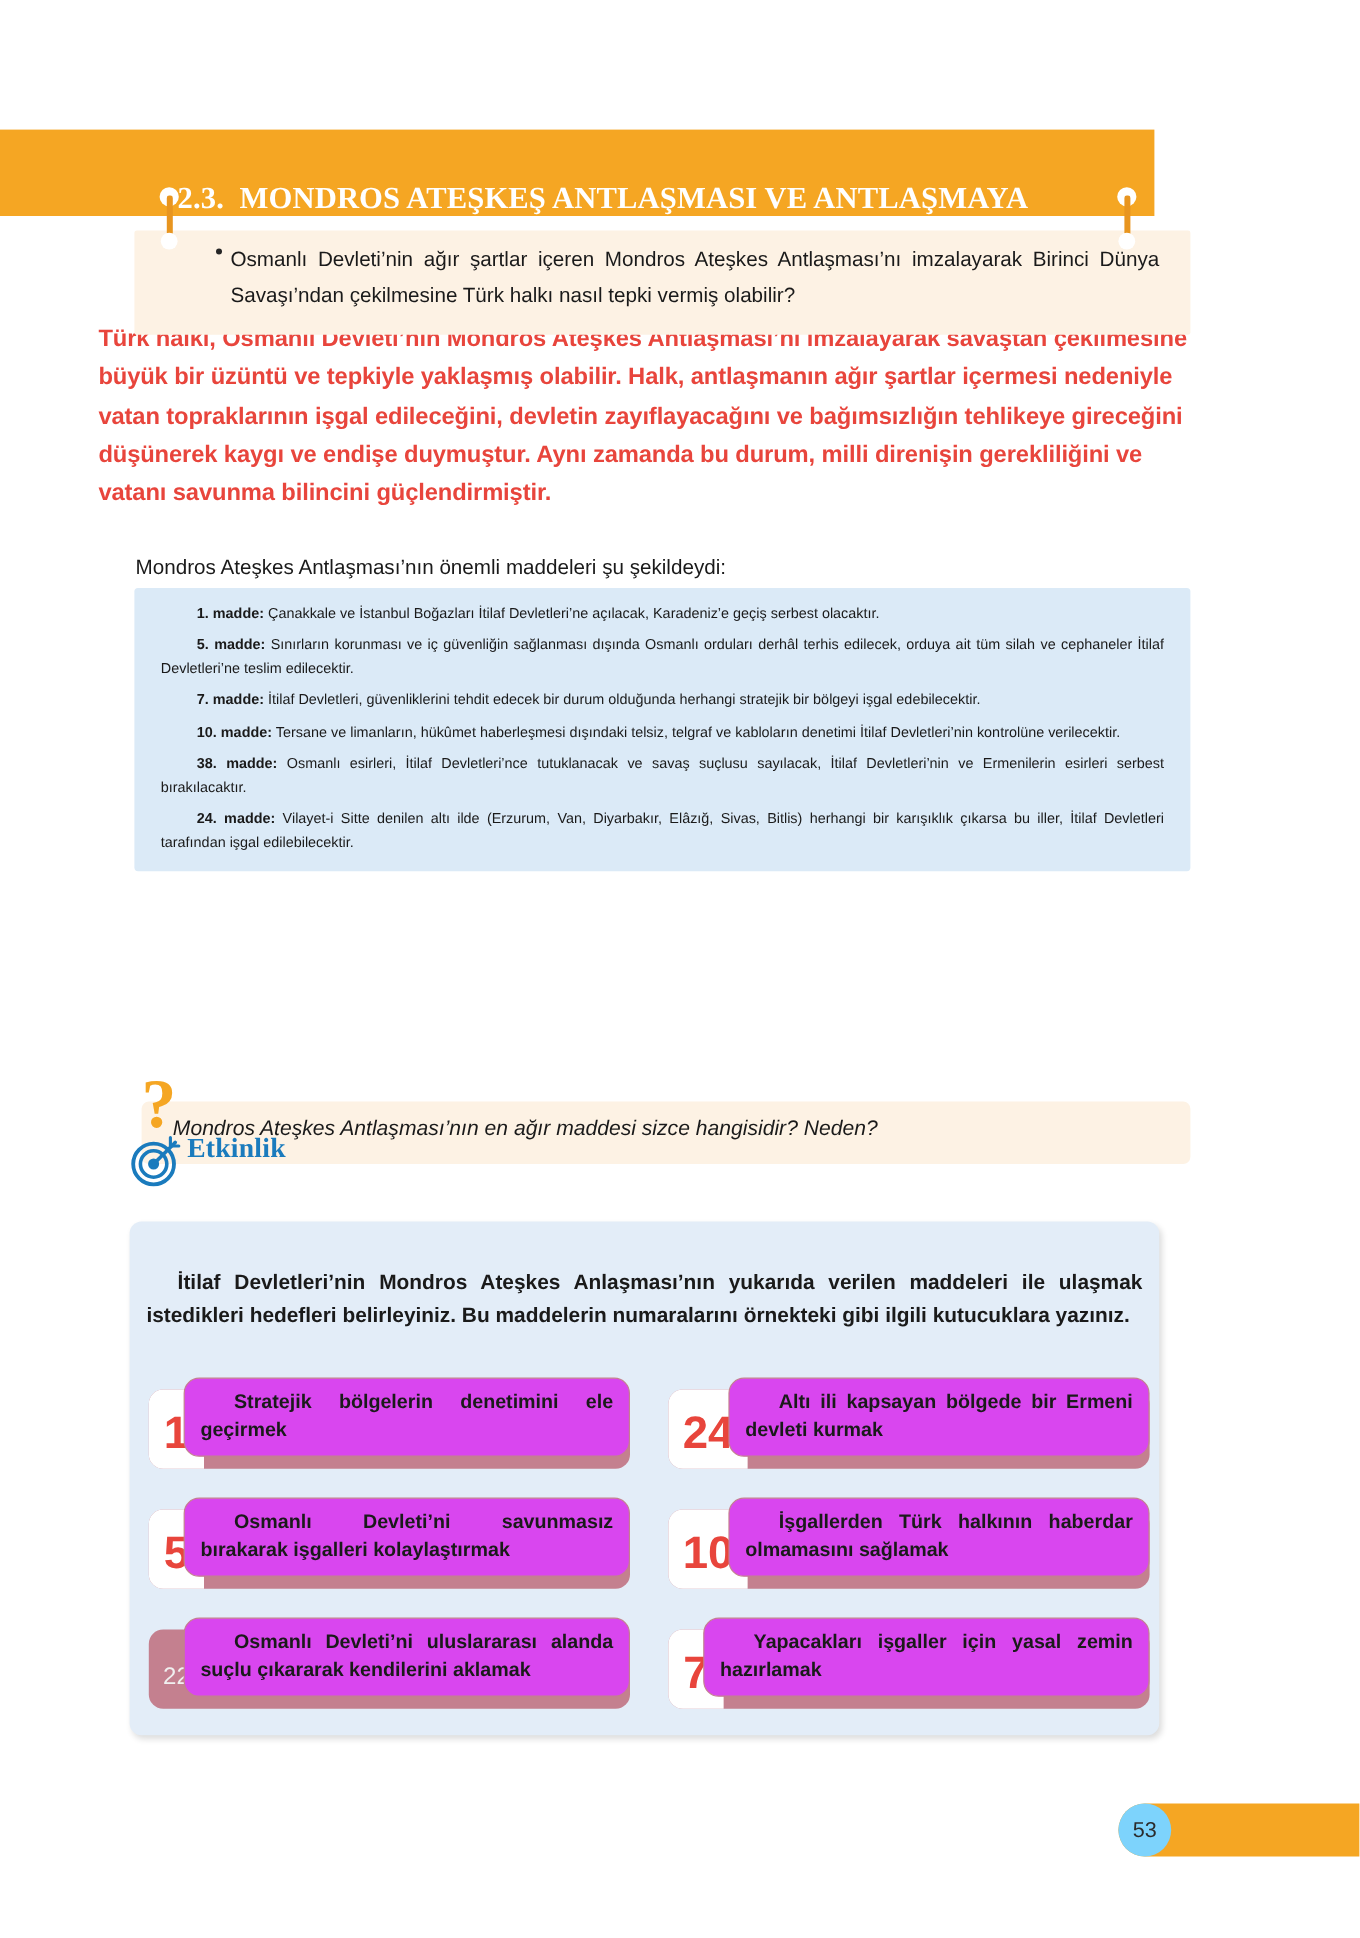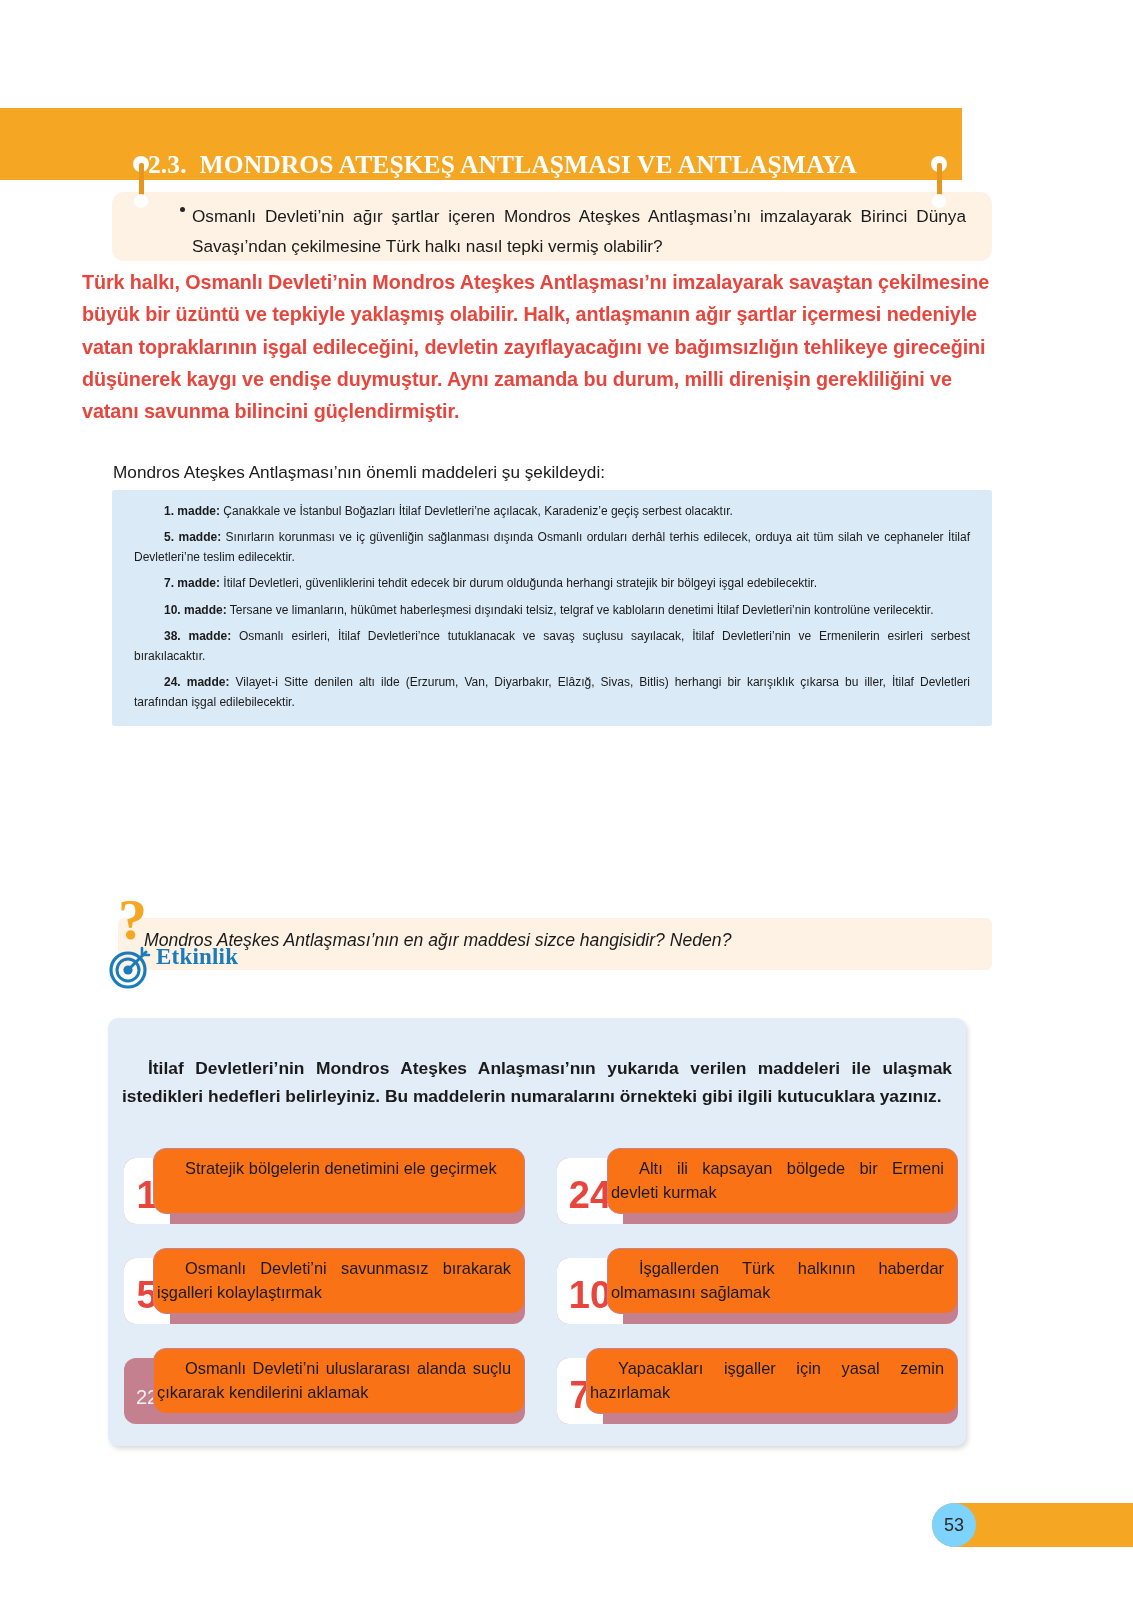--- a/index.html
+++ b/index.html
@@ -84,22 +84,22 @@
   .pin-right { left: 928px; top: 156px; }
 
   
   .cream-box {
     position: absolute;
     left: 112px;
     top: 192px;
     width: 880px;
     min-height: 62px;
     background: #fdf2e4;
-    border-radius: 12px;
-    padding: 10px 26px 0 56px;
+    border-radius: 2px;
+    padding: 10px 26px 18px 56px;
     box-sizing: border-box;
     z-index: 3;
   }
   .cream-box .bullet {
     position: absolute;
     left: 68px;
     top: 15px;
     width: 5px;
     height: 5px;
     border-radius: 50%;
@@ -255,25 +255,26 @@
     background: #c4808f;
     border-radius: 12px;
   }
   
   .card .bubble {
     position: absolute;
     left: 35px;
     top: 4px;
     width: 372px;
     height: 66px;
-    background: #f97316;
+    background: #d946ef;
     border: 1.6px solid #c4808f;
     border-radius: 13px;
     box-sizing: border-box;
-    padding: 7px 13px 0 3px;
+    padding: 7px 13px 0 13px;
+    font-weight: bold;
   }
   .card .bubble-text {
     font-size: 16.4px;
     line-height: 1.48;
     color: #1a1a1a;
     text-align: justify;
     text-indent: 28px;
   }
   
   .card .badge {

